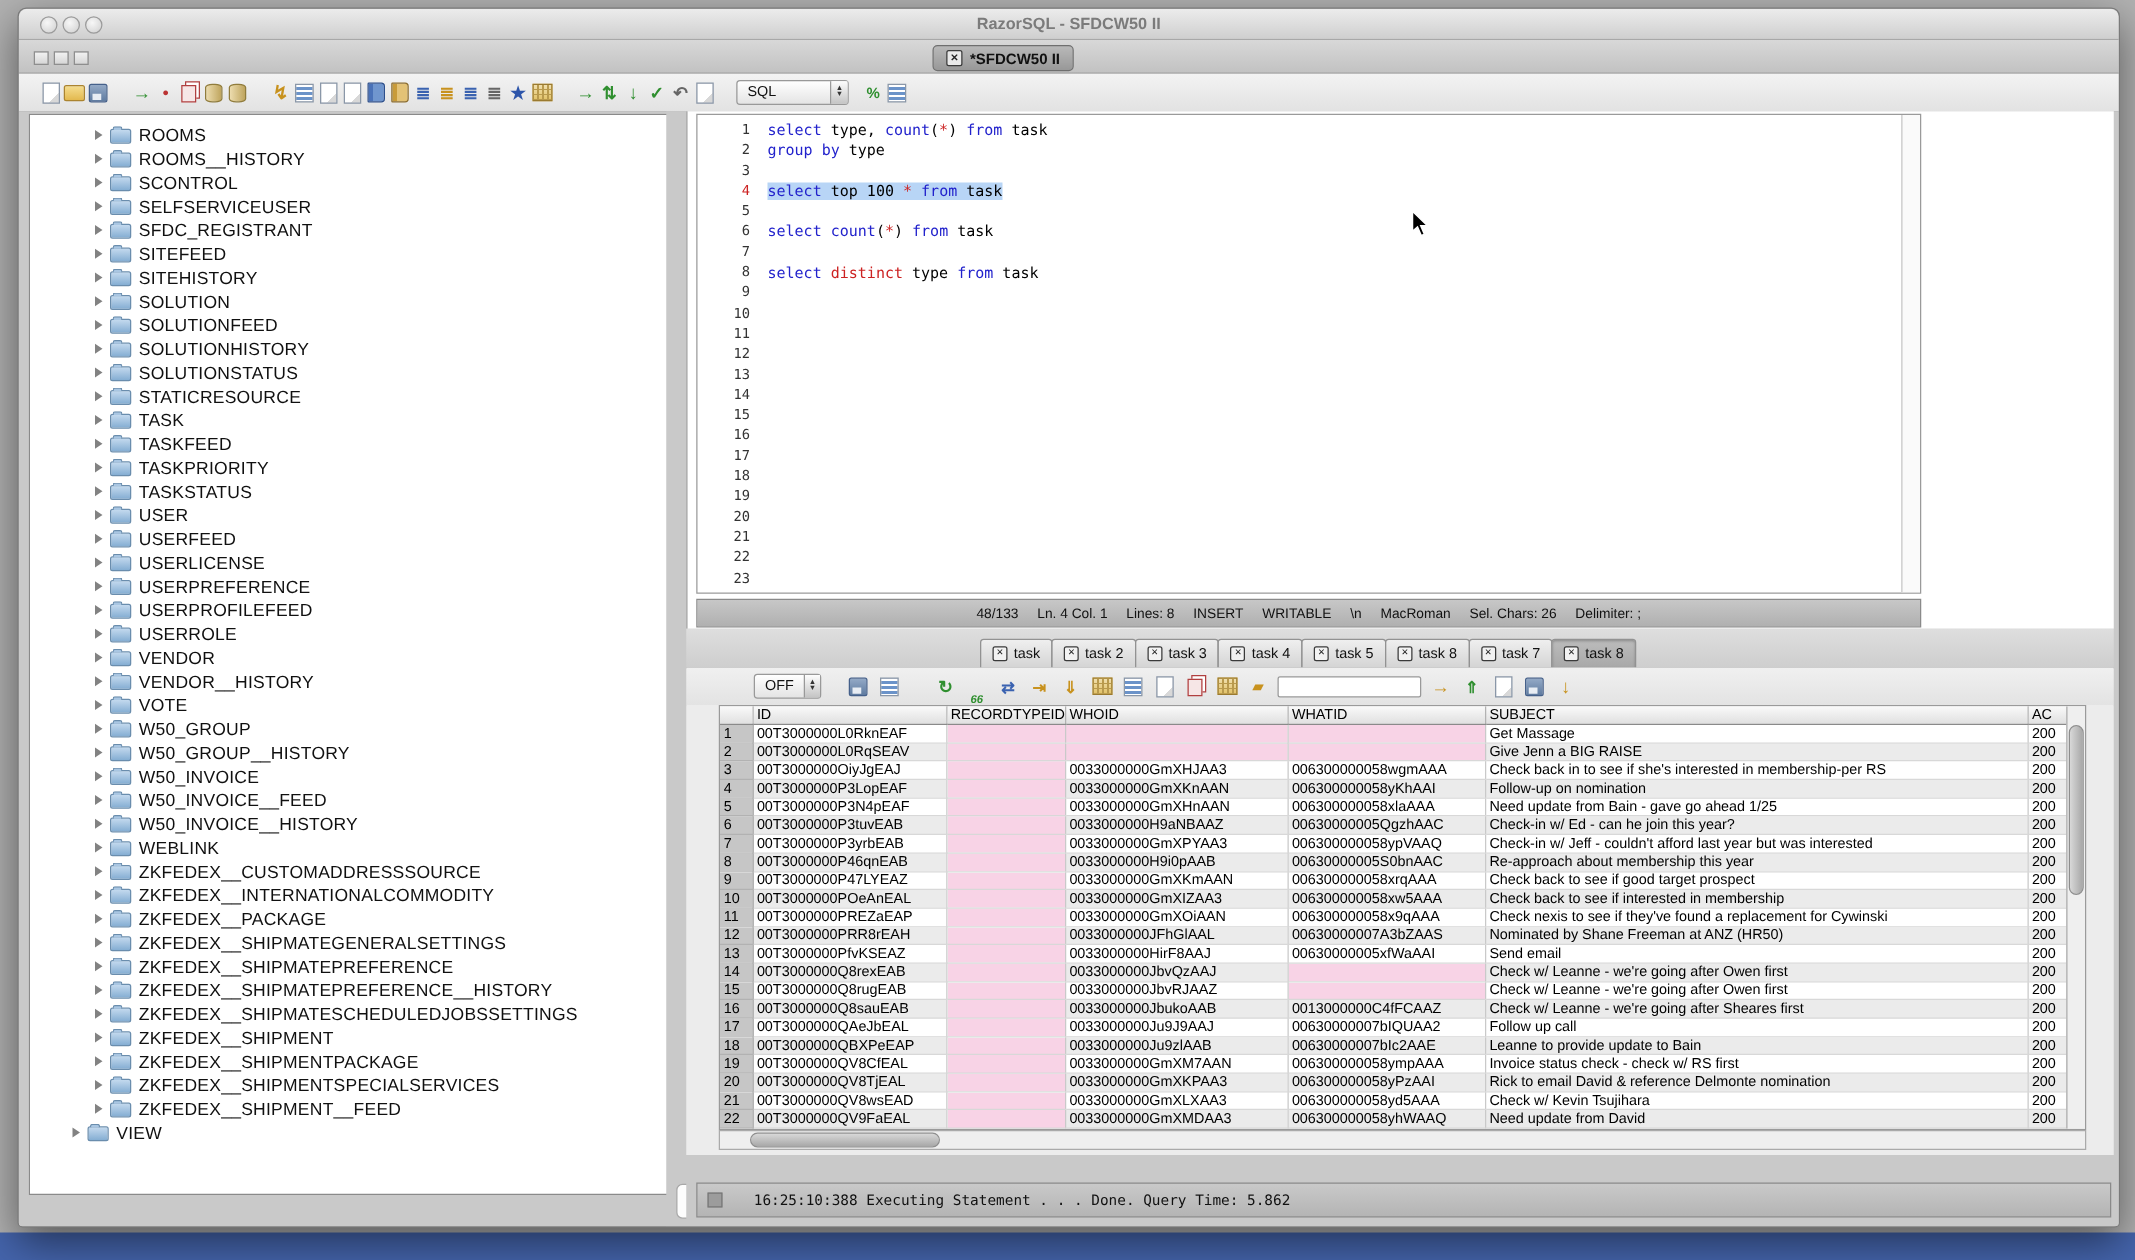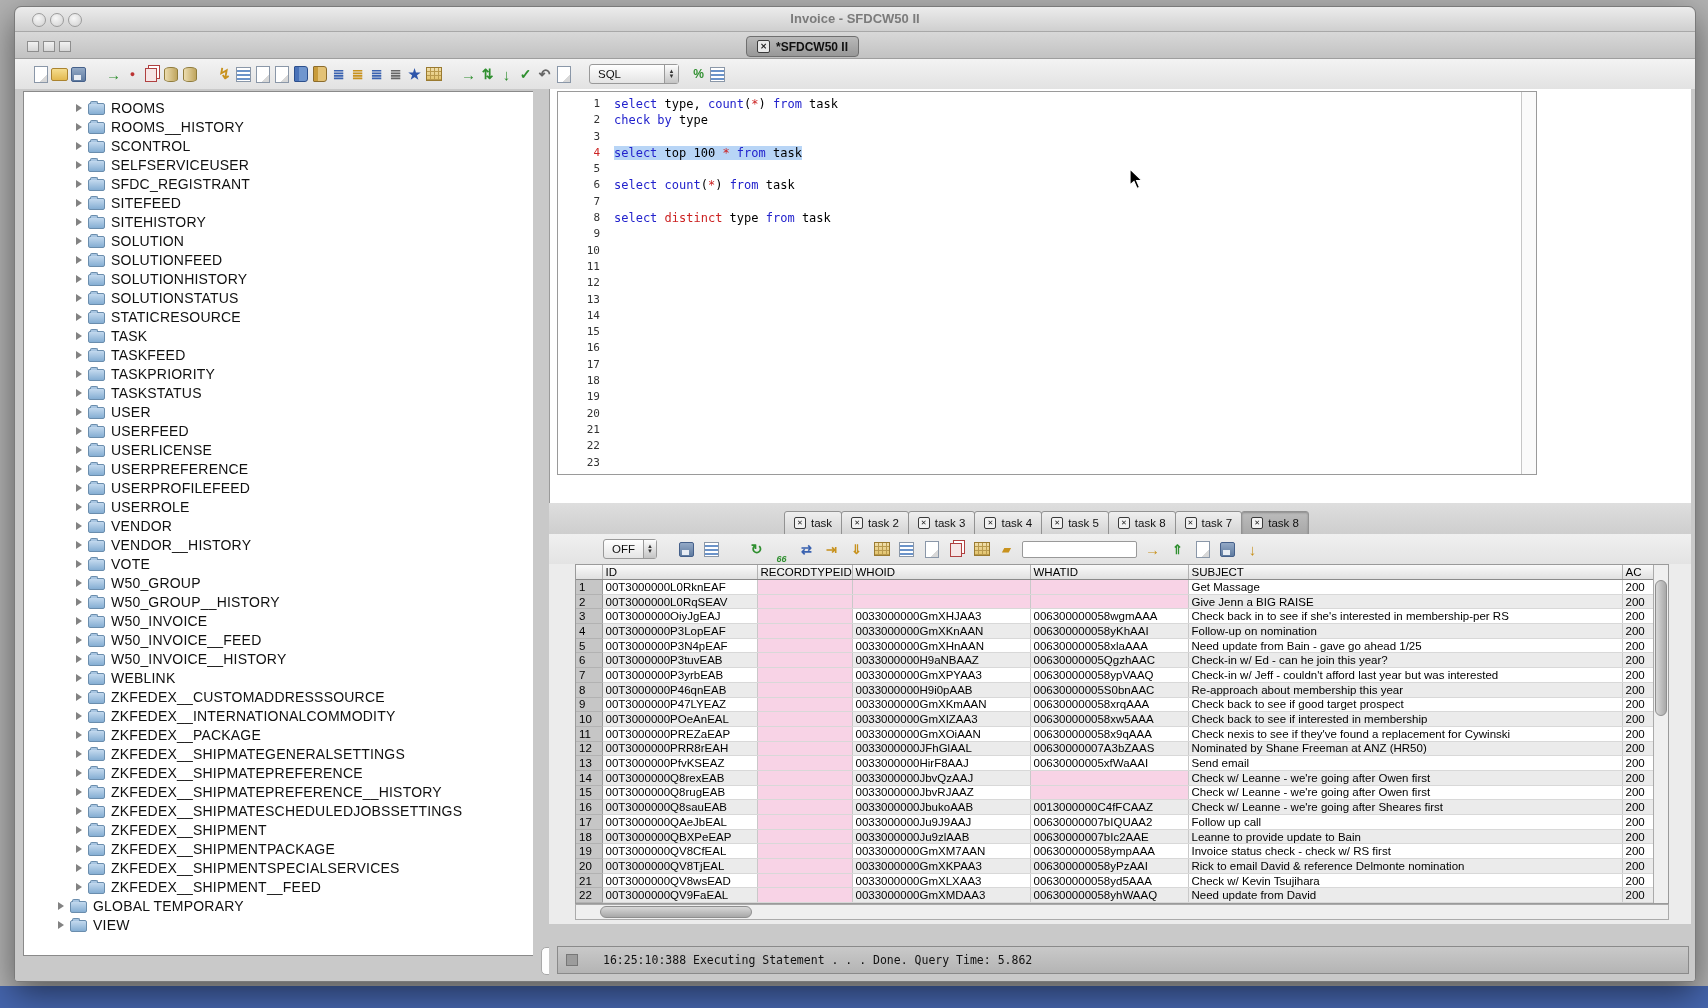--- a/index.html
+++ b/index.html
@@ -111,21 +111,21 @@
 <body>
 
 <div class="blue-strip"></div>
 
 <div class="window">
 
   <div class="titlebar">
     <span class="tl" style="left:17px"></span>
     <span class="tl" style="left:35px"></span>
     <span class="tl" style="left:53px"></span>
-    <div class="title">Invoice - SFDCW50 II</div>
+    <div class="title">RazorSQL - SFDCW50 II</div>
   </div>
 
   <div class="tabbar">
     <span class="framectl" style="left:12px"></span>
     <span class="framectl" style="left:28px"></span>
     <span class="framectl" style="left:44px"></span>
     <div class="doc-tab">
       <span class="cbox">✕</span>
       <span>*SFDCW50 II</span>
     </div>
@@ -408,25 +408,20 @@
         </div>
         <div class="titem deep">
           <span class="tri"></span>
           <span class="tfolder"></span>
           <span class="tlabel">ZKFEDEX__SHIPMENTSPECIALSERVICES</span>
         </div>
         <div class="titem deep">
           <span class="tri"></span>
           <span class="tfolder"></span>
           <span class="tlabel">ZKFEDEX__SHIPMENT__FEED</span>
-        </div>
-        <div class="titem shallow">
-          <span class="tri"></span>
-          <span class="tfolder"></span>
-          <span class="tlabel">GLOBAL TEMPORARY</span>
         </div>
         <div class="titem shallow">
           <span class="tri"></span>
           <span class="tfolder"></span>
           <span class="tlabel">VIEW</span>
         </div>
       </div>
     <div class="splitter"></div>
     <div class="corner-grip"></div>
 
@@ -454,21 +449,21 @@
             <div class="ln">17</div>
             <div class="ln">18</div>
             <div class="ln">19</div>
             <div class="ln">20</div>
             <div class="ln">21</div>
             <div class="ln">22</div>
             <div class="ln">23</div>
           </div>
         <div class="codearea" id="codearea">
             <div class="cl"><span class="k">select</span><span class="p"> type, </span><span class="k">count</span><span class="p">(</span><span class="r">*</span><span class="p">) </span><span class="k">from</span><span class="p"> task</span></div>
-            <div class="cl"><span class="k">check by</span><span class="p"> type</span></div>
+            <div class="cl"><span class="k">group by</span><span class="p"> type</span></div>
             <div class="cl"></div>
             <div class="cl"><span class="selline"><span class="k">select</span><span class="p"> top 100 </span><span class="r">*</span><span class="p"> </span><span class="k">from</span><span class="p"> task</span></span></div>
             <div class="cl"></div>
             <div class="cl"><span class="k">select</span><span class="p"> </span><span class="k">count</span><span class="p">(</span><span class="r">*</span><span class="p">) </span><span class="k">from</span><span class="p"> task</span></div>
             <div class="cl"></div>
             <div class="cl"><span class="k">select</span><span class="p"> </span><span class="r">distinct</span><span class="p"> type </span><span class="k">from</span><span class="p"> task</span></div>
             <div class="cl"></div>
             <div class="cl"></div>
             <div class="cl"></div>
             <div class="cl"></div>
@@ -480,20 +475,31 @@
             <div class="cl"></div>
             <div class="cl"></div>
             <div class="cl"></div>
             <div class="cl"></div>
             <div class="cl"></div>
             <div class="cl"></div>
           </div>
         <div class="ed-vscroll"></div>
       </div>
 
+      <div class="ed-status" id="edstatus">
+          <span>48/133</span>
+          <span>Ln. 4 Col. 1</span>
+          <span>Lines: 8</span>
+          <span>INSERT</span>
+          <span>WRITABLE</span>
+          <span>\n</span>
+          <span>MacRoman</span>
+          <span>Sel. Chars: 26</span>
+          <span>Delimiter: ;</span>
+        </div>
 
       <div class="tab-band">
         <div class="rtabs" id="rtabs">
             <div class="rtab">
               <span class="cbox">✕</span>
               <span>task</span>
             </div>
             <div class="rtab">
               <span class="cbox">✕</span>
               <span>task 2</span>

